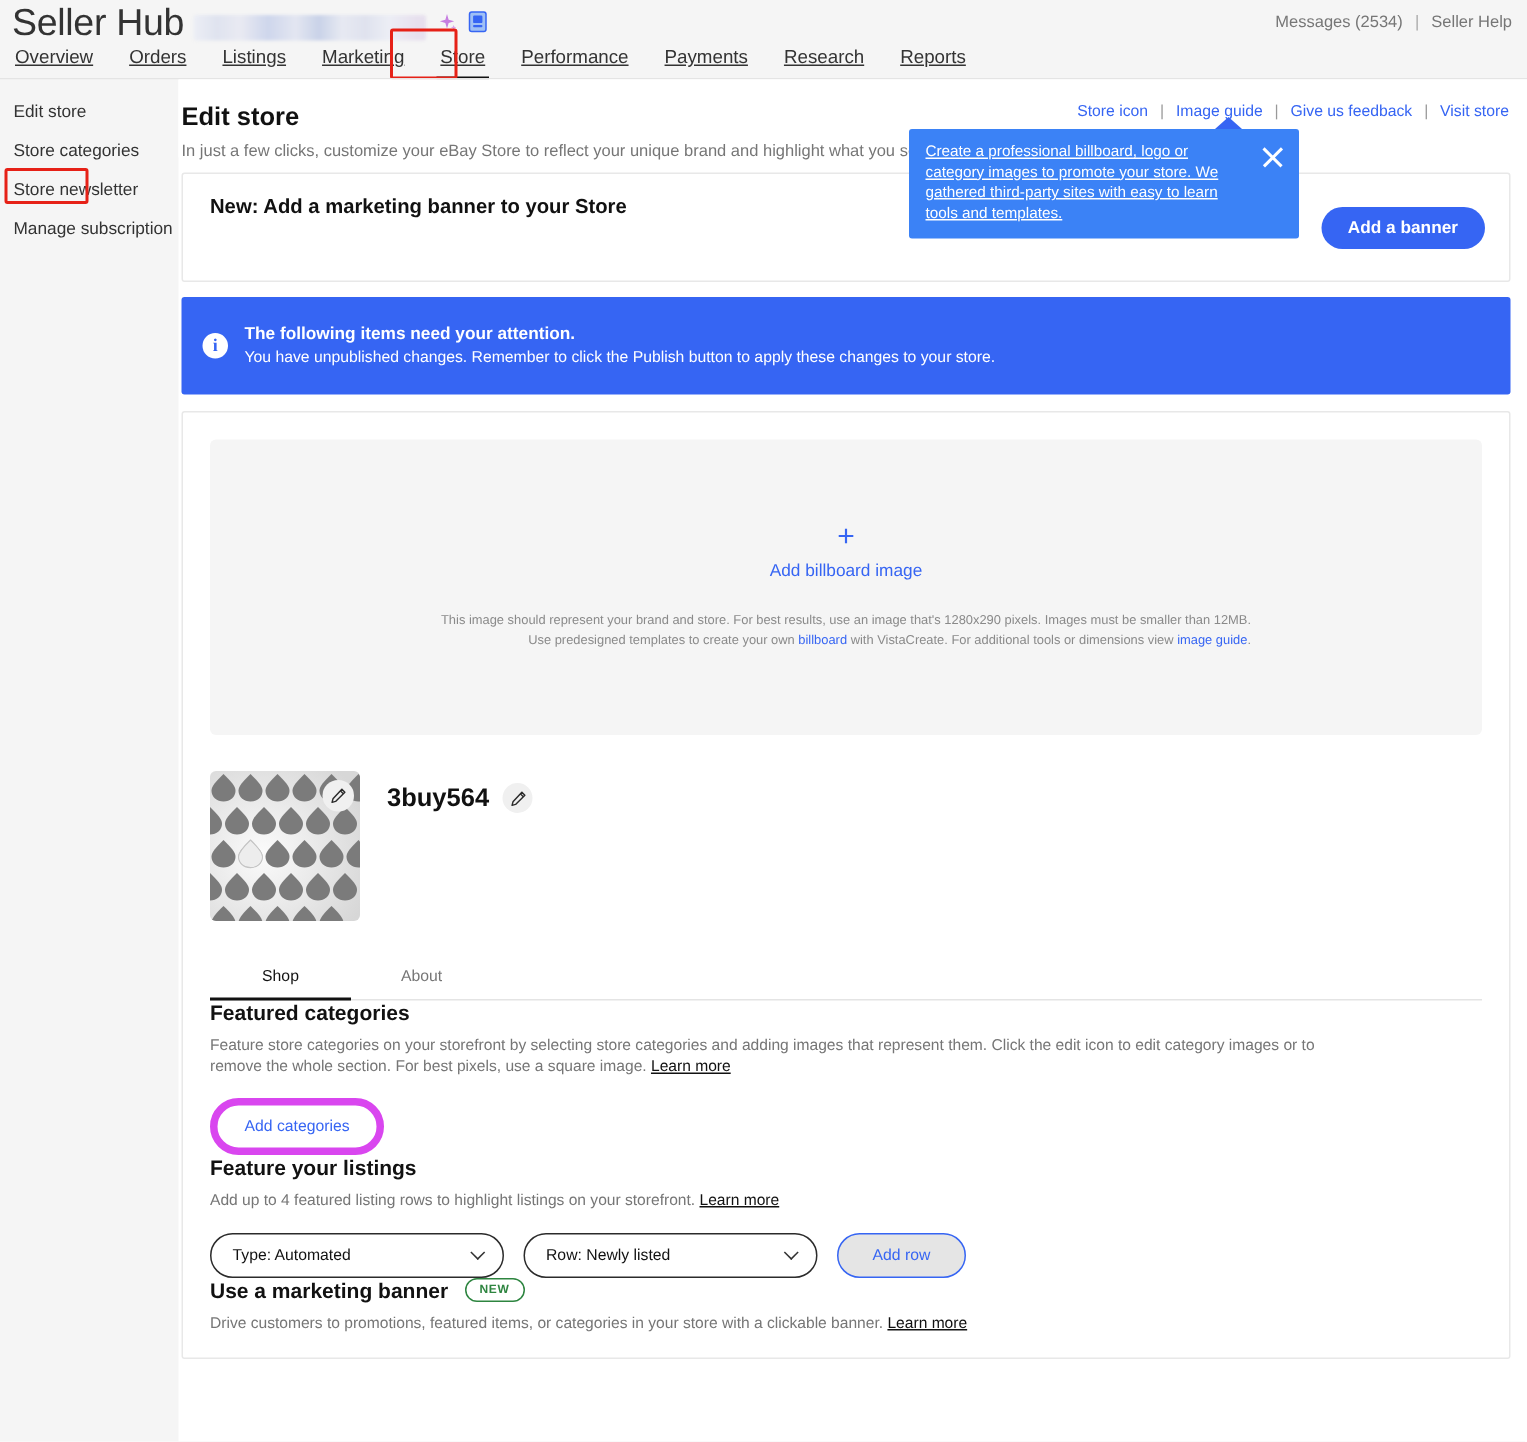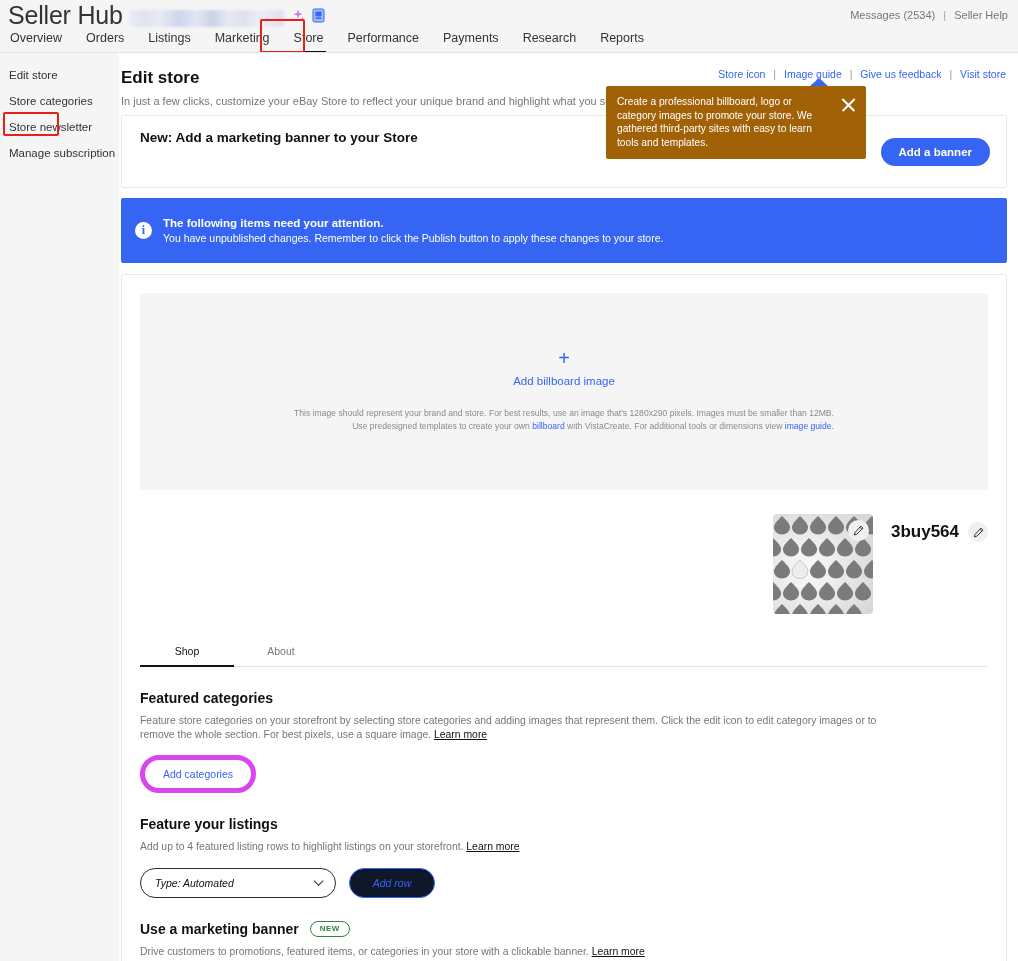--- a/index.html
+++ b/index.html
@@ -38,21 +38,21 @@
   .hdr-right a { color: #767676; text-decoration: none; }
   .hdr-sep { margin: 0 5px; color: #aaa; }
 
   
   .nav {
     position: absolute; top: 28px; left: 8px; display: flex; align-items: flex-start;
     height: 24px;
   }
   .nav-item {
     font-size: 12.5px; color: #333; padding: 0 12px; line-height: 21px; white-space: nowrap;
-    cursor: pointer; position: relative;
+    cursor: pointer; position: relative; text-decoration: underline;
   }
   .nav-item:first-child { padding-left: 2px; }
   .nav-item.active { font-weight: 400; }
   .nav-item.active::after {
     content: ""; position: absolute; left: 9px; right: 9px; bottom: -4px; height: 2px;
     background: #111;
   }
   .nav-annot {
     position: absolute; left: 260px; top: 19px; width: 45px; height: 34px;
     border: 2.5px solid #e62117; border-radius: 2px; pointer-events: none;
@@ -85,22 +85,22 @@
   }
   .page-sub { font-size: 11px; color: #767676; margin: 6px 0 0 2px; }
   .head-links {
     position: absolute; right: 12px; top: 15px; font-size: 10.5px; white-space: nowrap;
   }
   .head-links a { color: #3665f3; text-decoration: none; }
   .head-links .sep { color: #999; margin: 0 5px; }
 
   
   .tooltip {
-    position: absolute; left: 487px; top: 33px; width: 260px; background: #a16207;
-    color: #fff; border-radius: 2px; padding: 9px 34px 10px 11px; z-index: 30;
+    position: absolute; left: 487px; top: 33px; width: 260px; background: #3b82f6;
+    color: #fff; border-radius: 2px; padding: 9px 34px 10px 11px; z-index: 30; text-decoration: underline;
   }
   .tooltip-text { font-size: 10.2px; line-height: 13.5px; }
   .tooltip-arrow {
     position: absolute; top: -8px; right: 38px; width: 0; height: 0;
     border-left: 9px solid transparent; border-right: 9px solid transparent;
     border-bottom: 8px solid #3665f3;
   }
   .tooltip-close {
     position: absolute; right: 9px; top: 10px; width: 17px; height: 17px; cursor: pointer;
   }
@@ -150,21 +150,21 @@
   .bb-link {
     font-size: 11.5px; color: #3665f3; margin-top: 10px; cursor: pointer;
   }
   .bb-note {
     font-size: 8.6px; color: #8a8a8a; text-align: right; margin-top: 20px;
     line-height: 12.5px; max-width: 680px;
   }
   .bb-note a { color: #3665f3; text-decoration: none; }
 
   
-  .store-row { display: flex; align-items: flex-start; margin-top: 24px; justify-content: flex-end; }
+  .store-row { display: flex; align-items: flex-start; margin-top: 24px; }
   .logo-wrap { position: relative; width: 100px; height: 100px; flex: none; }
   .logo-img {
     width: 100px; height: 100px; border-radius: 4px; overflow: hidden; display: block;
   }
   .logo-edit {
     position: absolute; right: 4px; top: 6px; width: 21px; height: 21px; border-radius: 50%;
     background: #f0f0f0; display: flex; align-items: center; justify-content: center;
     cursor: pointer;
   }
   .store-name-wrap { display: flex; align-items: center; margin-left: 18px; margin-top: 8px; }
@@ -180,52 +180,52 @@
     font-size: 10.5px; color: #767676; padding: 6px 0 9px 0; width: 94px; text-align: center;
     cursor: pointer; position: relative;
   }
   .tab.active { color: #111; }
   .tab.active::after {
     content: ""; position: absolute; left: 0; right: 0; bottom: -1px; height: 2.5px;
     background: #111;
   }
 
   
-  .section { margin-top: 23px; }
+  .section { }
   .section-h {
     font-size: 14px; font-weight: bold; color: #111; display: flex; align-items: center;
   }
   .badge-new {
     margin-left: 11px; border: 1px solid #2e8540; color: #2e8540; border-radius: 11px;
     font-size: 8px; font-weight: bold; padding: 2.5px 9px; letter-spacing: 0.4px;
   }
   .section-p {
     font-size: 10.4px; color: #767676; margin-top: 8px; line-height: 13.5px; max-width: 740px;
   }
   .section-p a { color: #111; text-decoration: underline; }
   .btn-outline {
     background: #fff; border: 5px solid #d946ef; color: #3665f3; border-radius: 20px;
     font-size: 10.5px; padding: 8px 18px; cursor: pointer; margin-top: 14px;
     font-family: "Liberation Sans", sans-serif;
   }
-  .ctrl-row { display: flex; align-items: flex-end; margin-top: 14px; gap: 13px; font-style: italic; }
+  .ctrl-row { display: flex; align-items: flex-end; margin-top: 14px; gap: 13px; }
   .select {
     position: relative; border: 1px solid #2b2b2b; border-radius: 20px; background: #fff;
     font-size: 10.5px; color: #111; padding: 8px 30px 8px 14px; cursor: pointer;
     display: flex; align-items: center;
   }
   .select.w1 { width: 196px; }
   .select.w2 { width: 196px; }
   .caret {
     position: absolute; right: 13px; top: 50%; margin-top: -2px; width: 7px; height: 7px;
     border-right: 1.3px solid #333; border-bottom: 1.3px solid #333;
     transform: translateY(-50%) rotate(45deg);
   }
   .btn-addrow {
-    background: #0f172a; border: 1px solid #3665f3; color: #3665f3; border-radius: 20px;
+    background: #e5e5e5; border: 1px solid #3665f3; color: #3665f3; border-radius: 20px;
     font-size: 10.5px; padding: 8px 0; width: 86px; text-align: center; cursor: pointer;
     font-family: "Liberation Sans", sans-serif;
   }
 </style>
 </head>
 <body>
 
 <div class="page">
 
   <div class="topbar">
@@ -405,20 +405,24 @@
       <div class="section">
         <div class="section-h">Feature your listings</div>
         <div class="section-p">
           <span>Add up to 4 featured listing rows to highlight listings on your storefront. </span><a>Learn more</a>
         </div>
         <div class="ctrl-row">
           <div class="select w1">
             <span>Type: Automated</span>
             <span class="caret"></span>
           </div>
+          <div class="select w2">
+            <span>Row: Newly listed</span>
+            <span class="caret"></span>
+          </div>
           <div class="btn-addrow">Add row</div>
         </div>
       </div>
 
       <div class="section">
         <div class="section-h">
           <span>Use a marketing banner</span>
           <span class="badge-new">NEW</span>
         </div>
         <div class="section-p">

